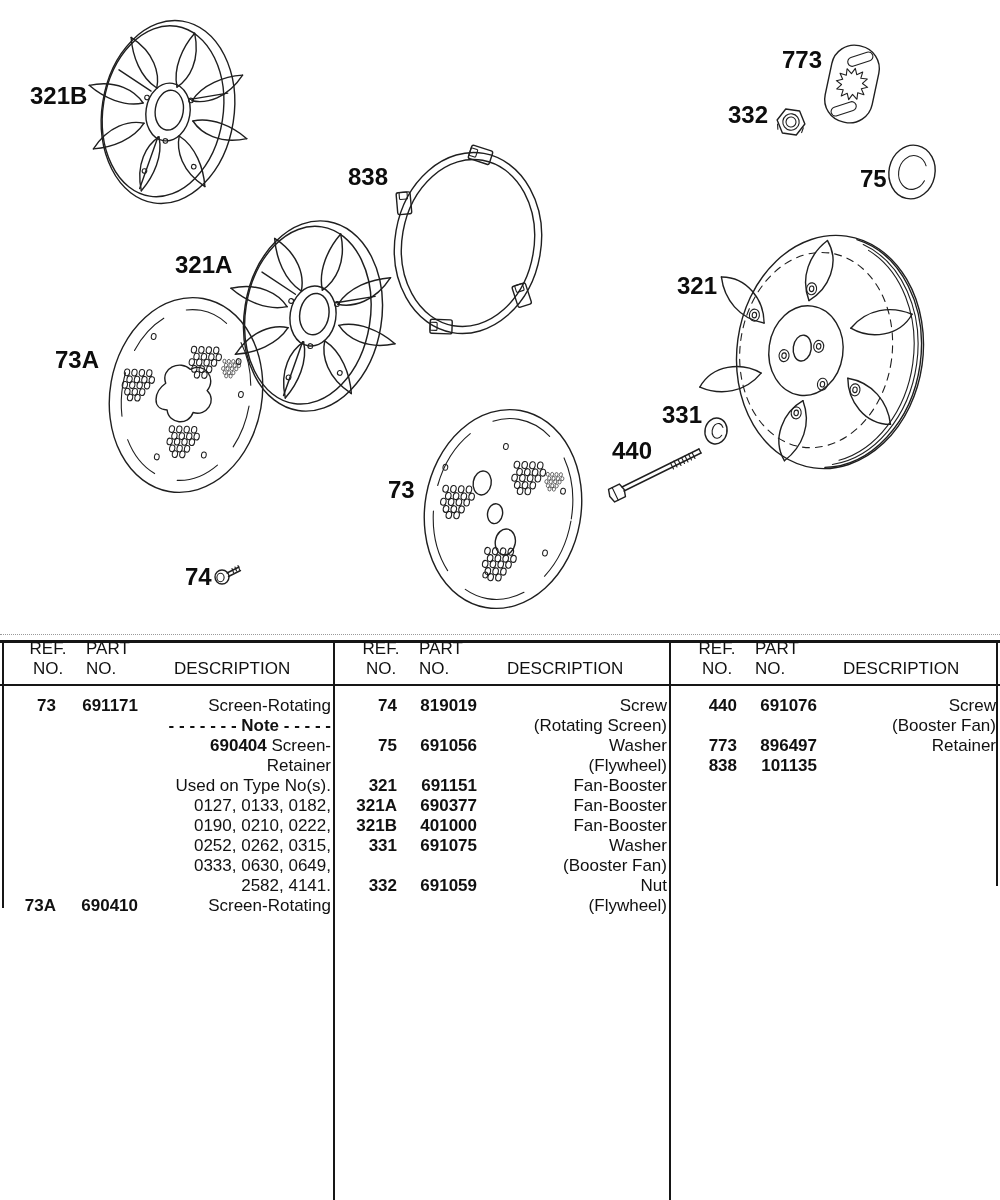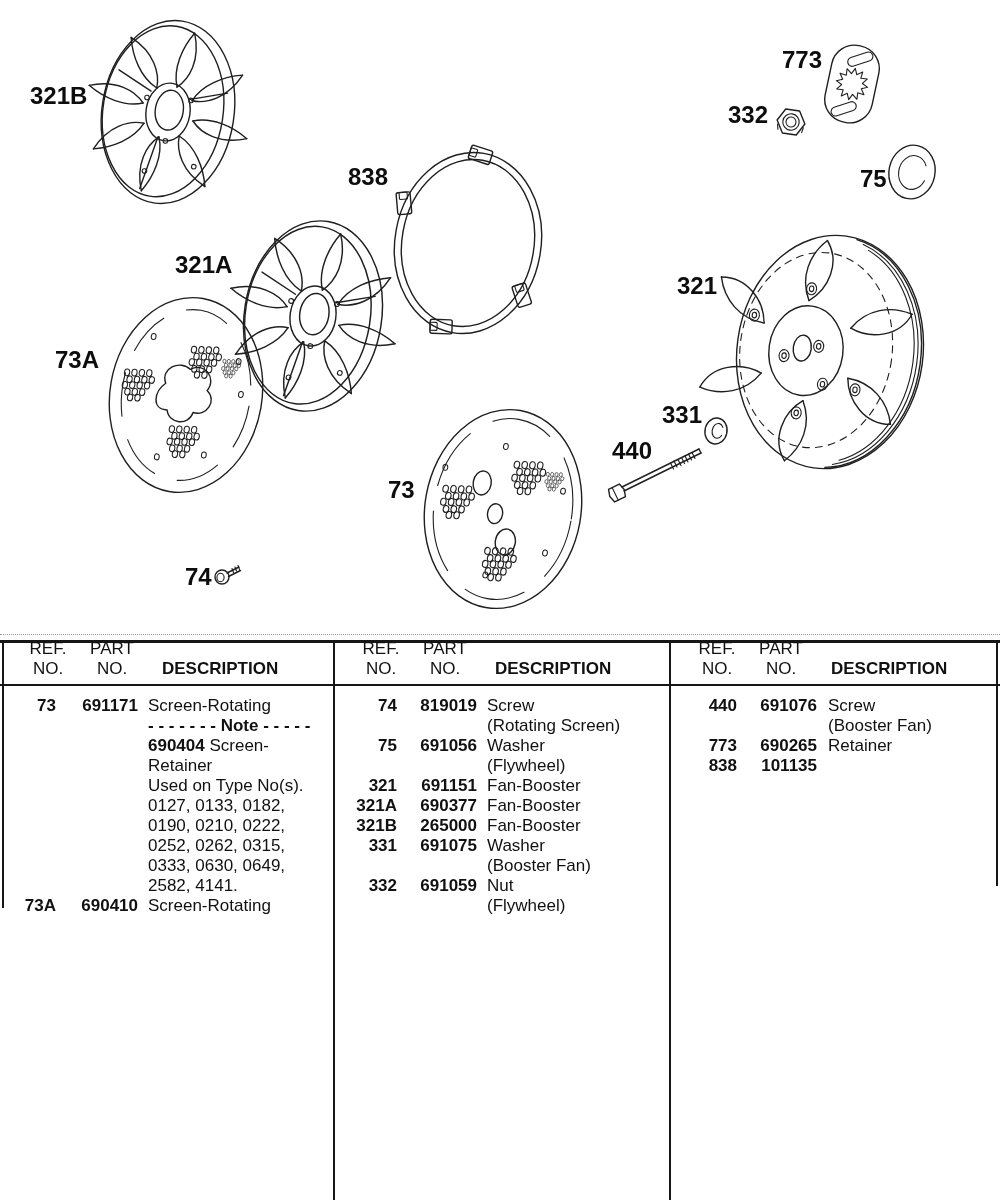--- a/index.html
+++ b/index.html
@@ -11,30 +11,30 @@
   svg .dot{stroke:#1f1f1f;stroke-width:1;fill:none;}
   svg text{font-family:"Liberation Sans",sans-serif;font-size:24px;font-weight:bold;fill:#0d0d0d;}
 
   
   .table-wrap{position:absolute;left:0;top:634px;width:1000px;height:566px;font-size:17px;line-height:20px;}
   .tline{position:absolute;background:#161616;}
   .dotted-top{position:absolute;left:0;top:0;width:1000px;border-top:1px dotted #9a9a9a;}
   .col{position:absolute;top:6px;bottom:0;}
   .col .hdr{height:44px;display:flex;align-items:flex-end;padding-bottom:5px;box-sizing:border-box;}
   .h-ref{display:inline-block;width:52px;margin-left:20px;text-align:center;}
-  .h-part{display:inline-block;width:52px;margin-left:12px;text-align:center;}
-  .h-desc{display:inline-block;margin-left:24px;font-weight:bold;}
+  .h-part{display:inline-block;width:52px;margin-left:12px;}
+  .h-desc{display:inline-block;margin-left:36px;}
   .rows{margin-top:12px;}
   .row{display:grid;}
   .col[data-column="0"] .row{grid-template-columns:54px 82px 1fr;}
   .col[data-column="1"] .row{grid-template-columns:62px 80px 1fr;}
   .col[data-column="2"] .row{grid-template-columns:66px 80px 1fr;}
   .row .ref,.row .part{text-align:right;font-weight:bold;white-space:nowrap;}
   .col[data-column="2"] .row .desc{padding-left:11px;}
-  .row .desc{padding-left:10px;}
+  .row .desc{padding-left:10px;text-align:right;}
   .row .desc .b,{font-weight:bold;}
   .b{font-weight:bold;}
 </style>
 </head>
 <body>
 
 <div class="page">
 
   <svg width="1000" height="634" viewBox="0 0 1000 634">
     <defs>
@@ -343,21 +343,21 @@
           </div>
           <div class="row">
             <span class="ref">321A</span>
             <span class="part">690377</span>
             <span class="desc">
               <div>Fan-Booster</div>
             </span>
           </div>
           <div class="row">
             <span class="ref">321B</span>
-            <span class="part">265000</span>
+            <span class="part">401000</span>
             <span class="desc">
               <div>Fan-Booster</div>
             </span>
           </div>
           <div class="row">
             <span class="ref">331</span>
             <span class="part">691075</span>
             <span class="desc">
               <div>Washer</div>
               <div>(Booster Fan)</div>
@@ -384,21 +384,21 @@
           <div class="row">
             <span class="ref">440</span>
             <span class="part">691076</span>
             <span class="desc">
               <div>Screw</div>
               <div>(Booster Fan)</div>
             </span>
           </div>
           <div class="row">
             <span class="ref">773</span>
-            <span class="part">690265</span>
+            <span class="part">896497</span>
             <span class="desc">
               <div>Retainer</div>
             </span>
           </div>
           <div class="row">
             <span class="ref">838</span>
             <span class="part">101135</span>
           </div>
         </div>
     </div>

